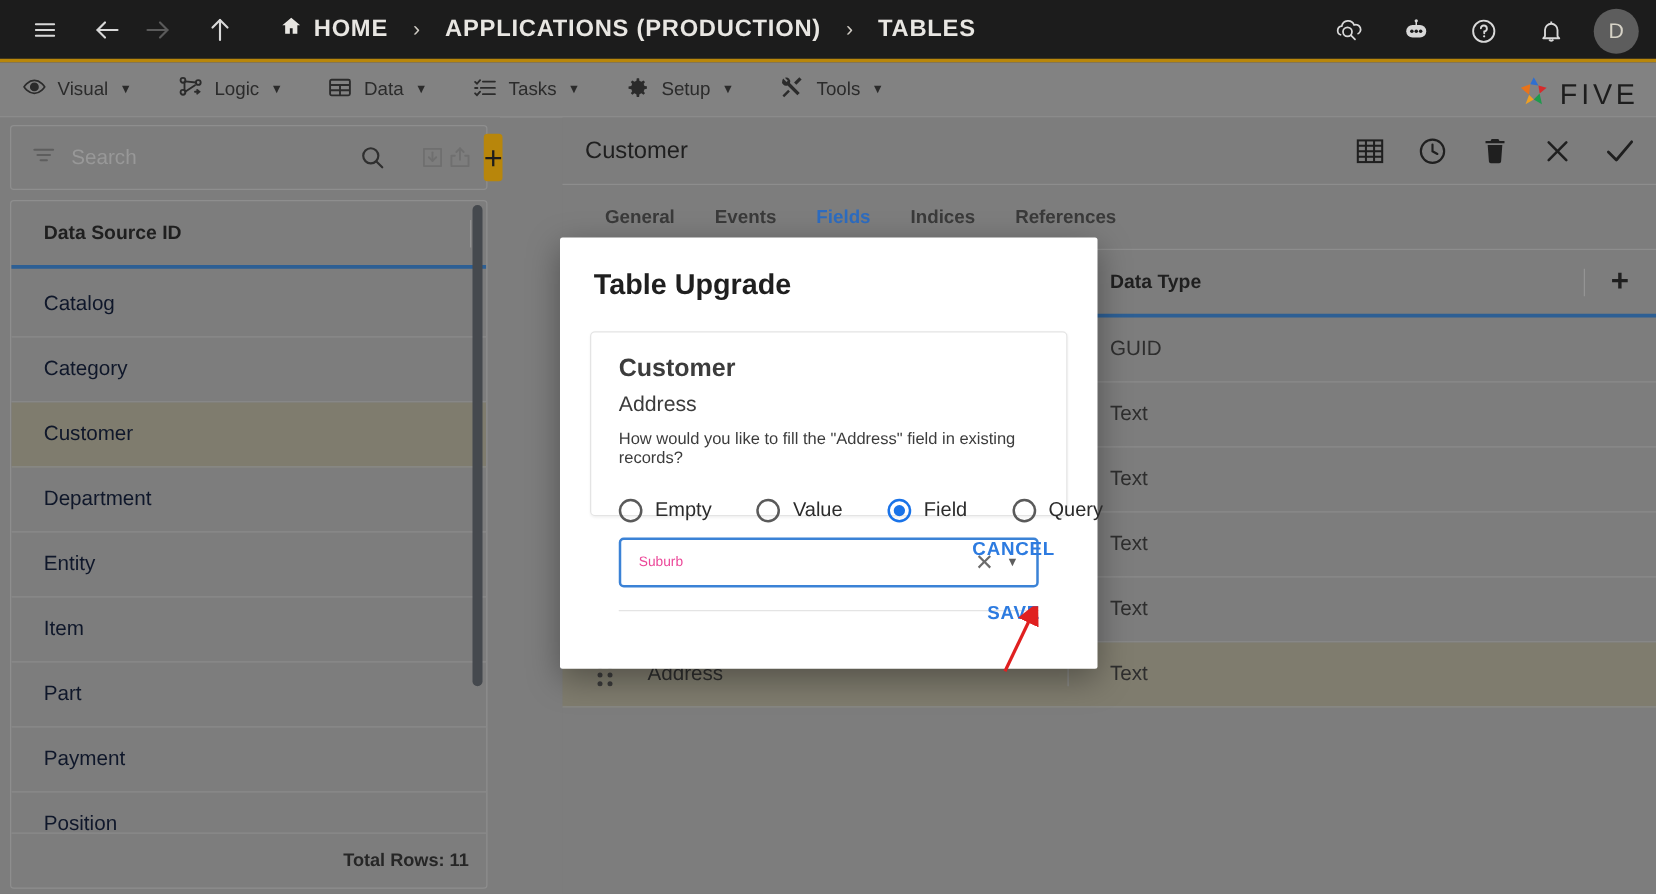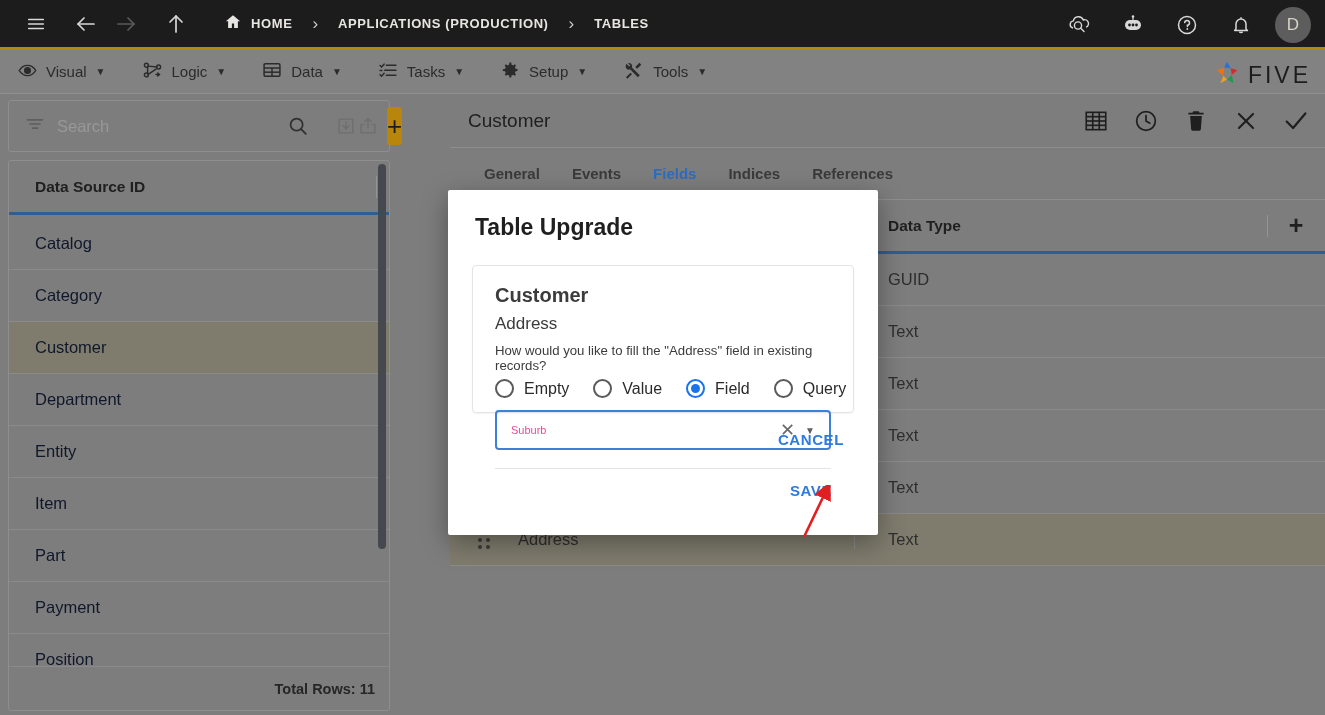--- a/index.html
+++ b/index.html
@@ -19,21 +19,21 @@
     border-bottom: 3px solid #b8860b;
   }
   .topbar-left { display: flex; align-items: center; gap: 0; padding-left: 16px; }
   .tb-icon {
     width: 40px; height: 40px; display: flex; align-items: center; justify-content: center;
     color: #d8d8d8;
   }
   .tb-icon svg { display: block; }
   .crumb {
     display: flex; align-items: center; gap: 9px;
-    color: #e8e6e2; font-size: 13px; font-weight: 600; letter-spacing: .6px;
+    color: #e8e6e2; font-size: 19px; font-weight: 600; letter-spacing: .6px;
     padding: 0 6px;
   }
   .crumb-sep { color: #cfcbc4; font-size: 17px; padding: 0 14px; font-weight: 400; }
   .topbar-right {
     position: absolute; right: 14px; top: 0; height: 50px;
     display: flex; align-items: center; gap: 14px;
   }
   .avatar {
     width: 36px; height: 36px; border-radius: 50%;
     background: #5d5d5d; color: #d6d2c6;
@@ -174,21 +174,21 @@
     padding: 24px 0 0 27px; font-size: 23px; font-weight: bold; color: #1f1f1f;
   }
   .modal-card {
     margin: 24px 24px 0 24px; border: 1px solid #e4e4e4; border-radius: 4px;
     padding: 18px 22px 0 22px; height: 148px;
     box-shadow: 0 1px 2px rgba(0,0,0,.05);
   }
   .mc-table { font-size: 20px; font-weight: bold; color: #3c3c3c; }
   .mc-field { font-size: 17px; color: #3c3c3c; margin-top: 7px; }
   .mc-question { font-size: 13.2px; color: #3c3c3c; margin-top: 9px; }
-  .radios { display: flex; align-items: center; margin-top: 6px; gap: 0; }
+  .radios { display: flex; align-items: center; margin-top: 26px; gap: 12px; }
   .radio { display: flex; align-items: center; gap: 10px; margin-right: 24px; }
   .rb {
     width: 19px; height: 19px; border-radius: 50%;
     border: 2px solid #5a5a5a; display: flex; align-items: center; justify-content: center;
   }
   .rb.on { border-color: #1a73e8; }
   .rb.on::after { content: ""; width: 9px; height: 9px; border-radius: 50%; background: #1a73e8; }
   .radio span { font-size: 16px; color: #2b2b2b; }
   .sel-box {
     margin-top: 12px; height: 40px; border: 2px solid #3b82d6; border-radius: 4px;

